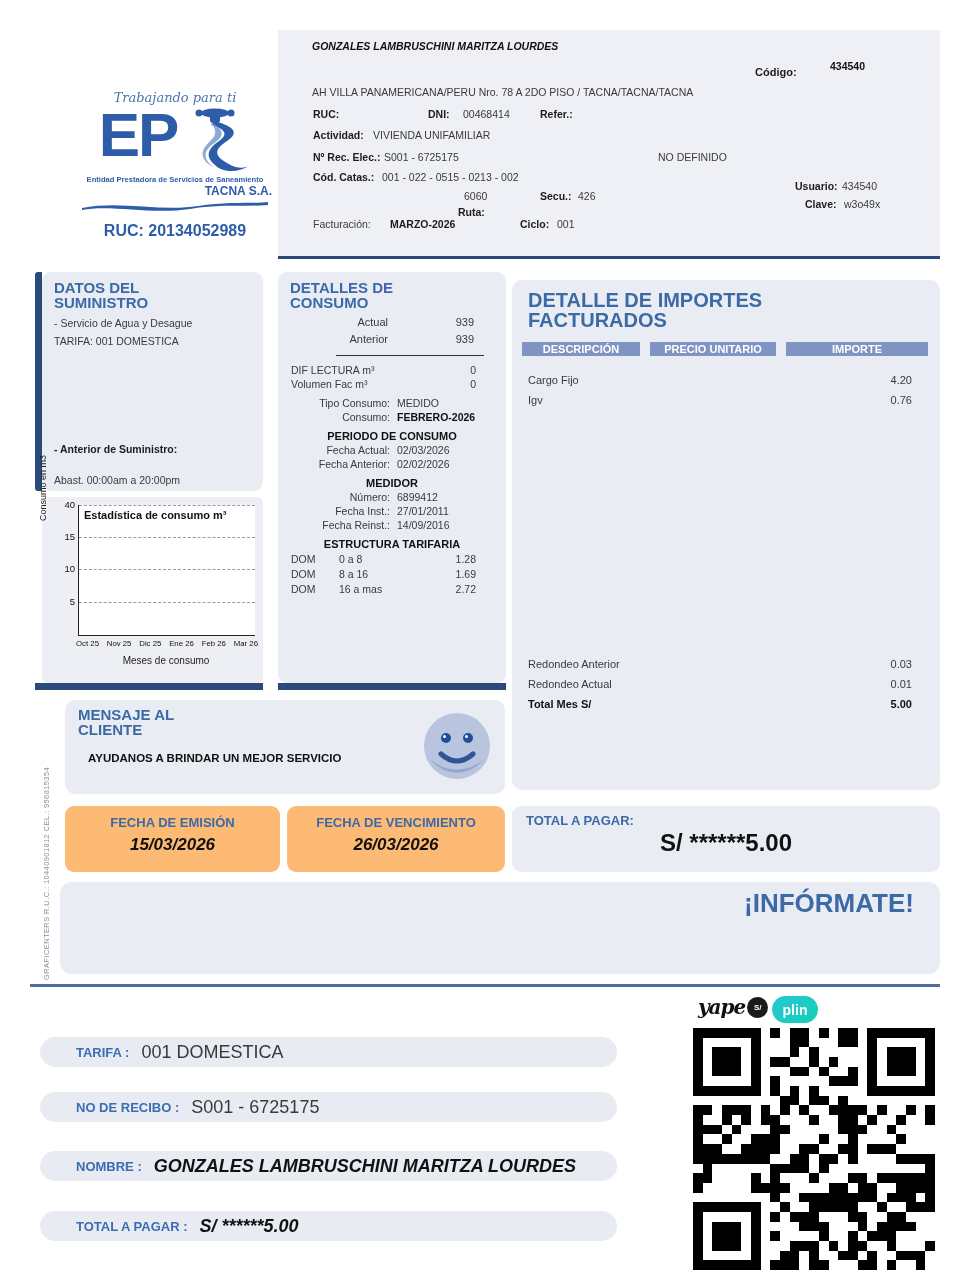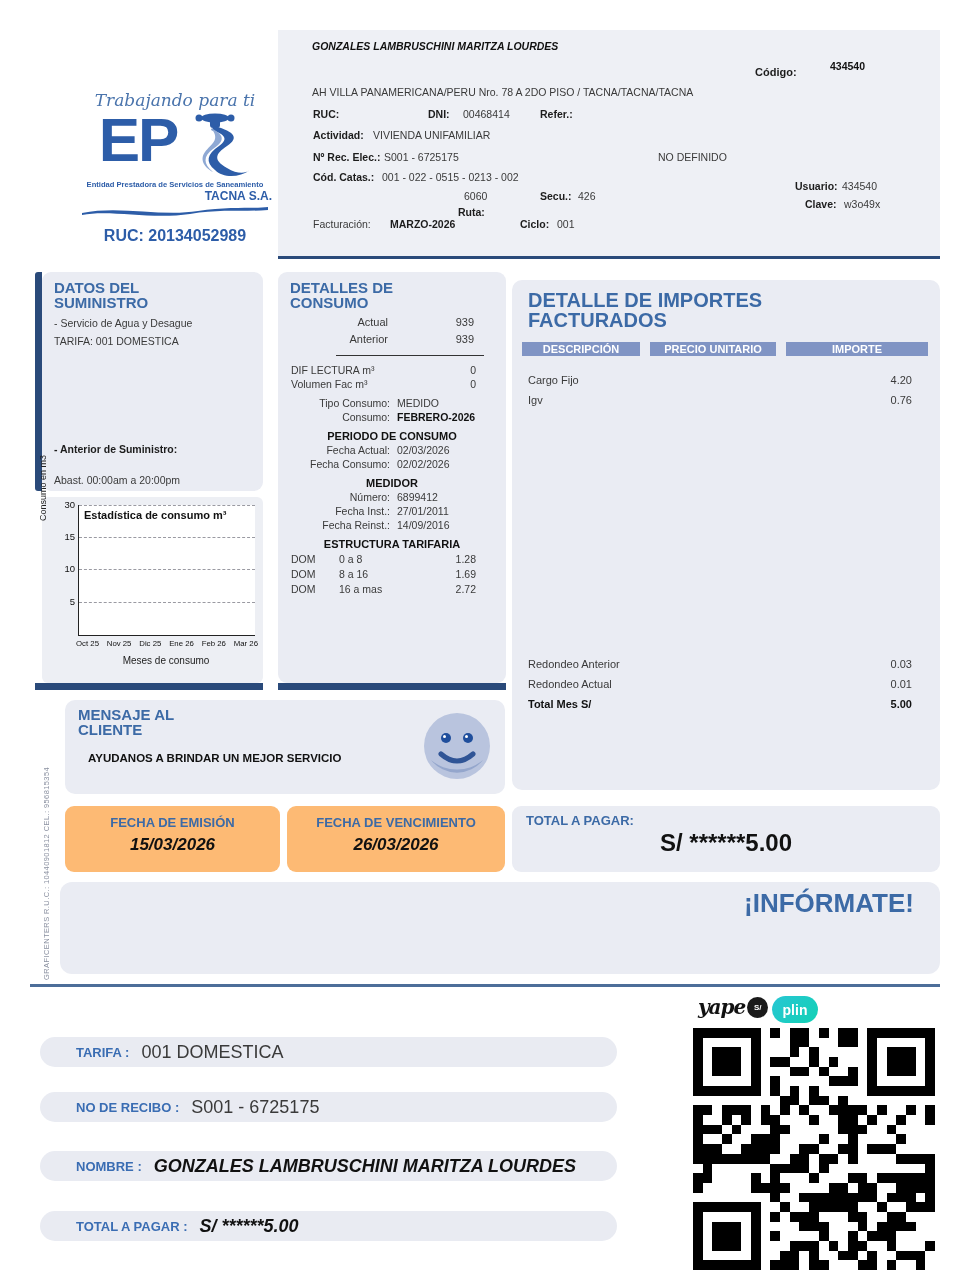--- a/index.html
+++ b/index.html
@@ -2,21 +2,21 @@
 <html><head>
 <meta charset="utf-8">
 <style>
   html,body{margin:0;padding:0;background:#ffffff;}
   .page{position:relative;width:972px;height:1280px;background:#ffffff;
         font-family:"Liberation Sans", sans-serif;color:#2b2b2b;overflow:hidden;}
   .panel{position:absolute;background:#eaecf3;border-radius:9px;}
   .blue-h{color:#3c6aa6;font-weight:bold;line-height:1.02;}
   
   .logo-block{position:absolute;left:70px;top:90px;width:210px;text-align:center;}
-  .tagline{font-style:italic;color:#4a74ac;font-size:17px;font-family:"DejaVu Serif",serif;}
+  .tagline{font-style:italic;color:#4a74ac;font-size:13px;font-family:"DejaVu Serif",serif;}
   .logo-row{display:flex;align-items:flex-start;justify-content:center;margin-top:2px;}
   .eps-text{font-size:62px;font-weight:bold;color:#2d5da8;letter-spacing:-2px;line-height:.9;}
   .logo-sub{font-size:7.6px;font-weight:bold;color:#2d5da8;margin-top:2px;}
   .logo-city{font-size:12px;font-weight:bold;color:#2d5da8;text-align:right;padding-right:8px;}
   .logo-ruc{font-size:16px;font-weight:bold;color:#2d5da8;margin-top:6px;}
   
   .top-panel{position:absolute;left:278px;top:30px;width:662px;height:226px;
              background:#eef0f5;border-bottom:3px solid #2a4a7a;}
   .top-panel span{position:absolute;font-size:10.5px;white-space:nowrap;}
   .hl{font-weight:bold;color:#1c1c1c;}
@@ -173,21 +173,21 @@
   <div class="panel datos">
     <div class="ttl blue-h">DATOS DEL SUMINISTRO</div>
     <div class="ln">- Servicio de Agua y Desague</div>
     <div class="ln">TARIFA: 001 DOMESTICA</div>
     <div class="ln bold" style="margin-top:96px;">- Anterior de Suministro:</div>
     <div class="ln" style="margin-top:19px;">Abast. 00:00am a 20:00pm</div>
   </div>
 
   <div class="chart-panel">
     <div class="ylab">Consumo en m3</div>
-    <span class="ytick" style="top:2px;">30</span>
+    <span class="ytick" style="top:2px;">40</span>
     <span class="ytick" style="top:34px;">15</span>
     <span class="ytick" style="top:66px;">10</span>
     <span class="ytick" style="top:99px;">5</span>
     <div class="plot">
       <div class="gline" style="top:0;"></div>
       <div class="gline" style="top:32px;"></div>
       <div class="gline" style="top:64px;"></div>
       <div class="gline" style="top:97px;"></div>
     </div>
     <div class="bars">
@@ -237,21 +237,21 @@
     <div class="kv">
         <span class="k">Consumo:</span>
         <span class="v b">FEBRERO-2026</span>
       </div>
     <div class="subhead">PERIODO DE CONSUMO</div>
     <div class="kv">
         <span class="k">Fecha Actual:</span>
         <span class="v">02/03/2026</span>
       </div>
     <div class="kv">
-        <span class="k">Fecha Consumo:</span>
+        <span class="k">Fecha Anterior:</span>
         <span class="v">02/02/2026</span>
       </div>
     <div class="subhead">MEDIDOR</div>
     <div class="kv">
         <span class="k">Número:</span>
         <span class="v">6899412</span>
       </div>
     <div class="kv">
         <span class="k">Fecha Inst.:</span>
         <span class="v">27/01/2011</span>

